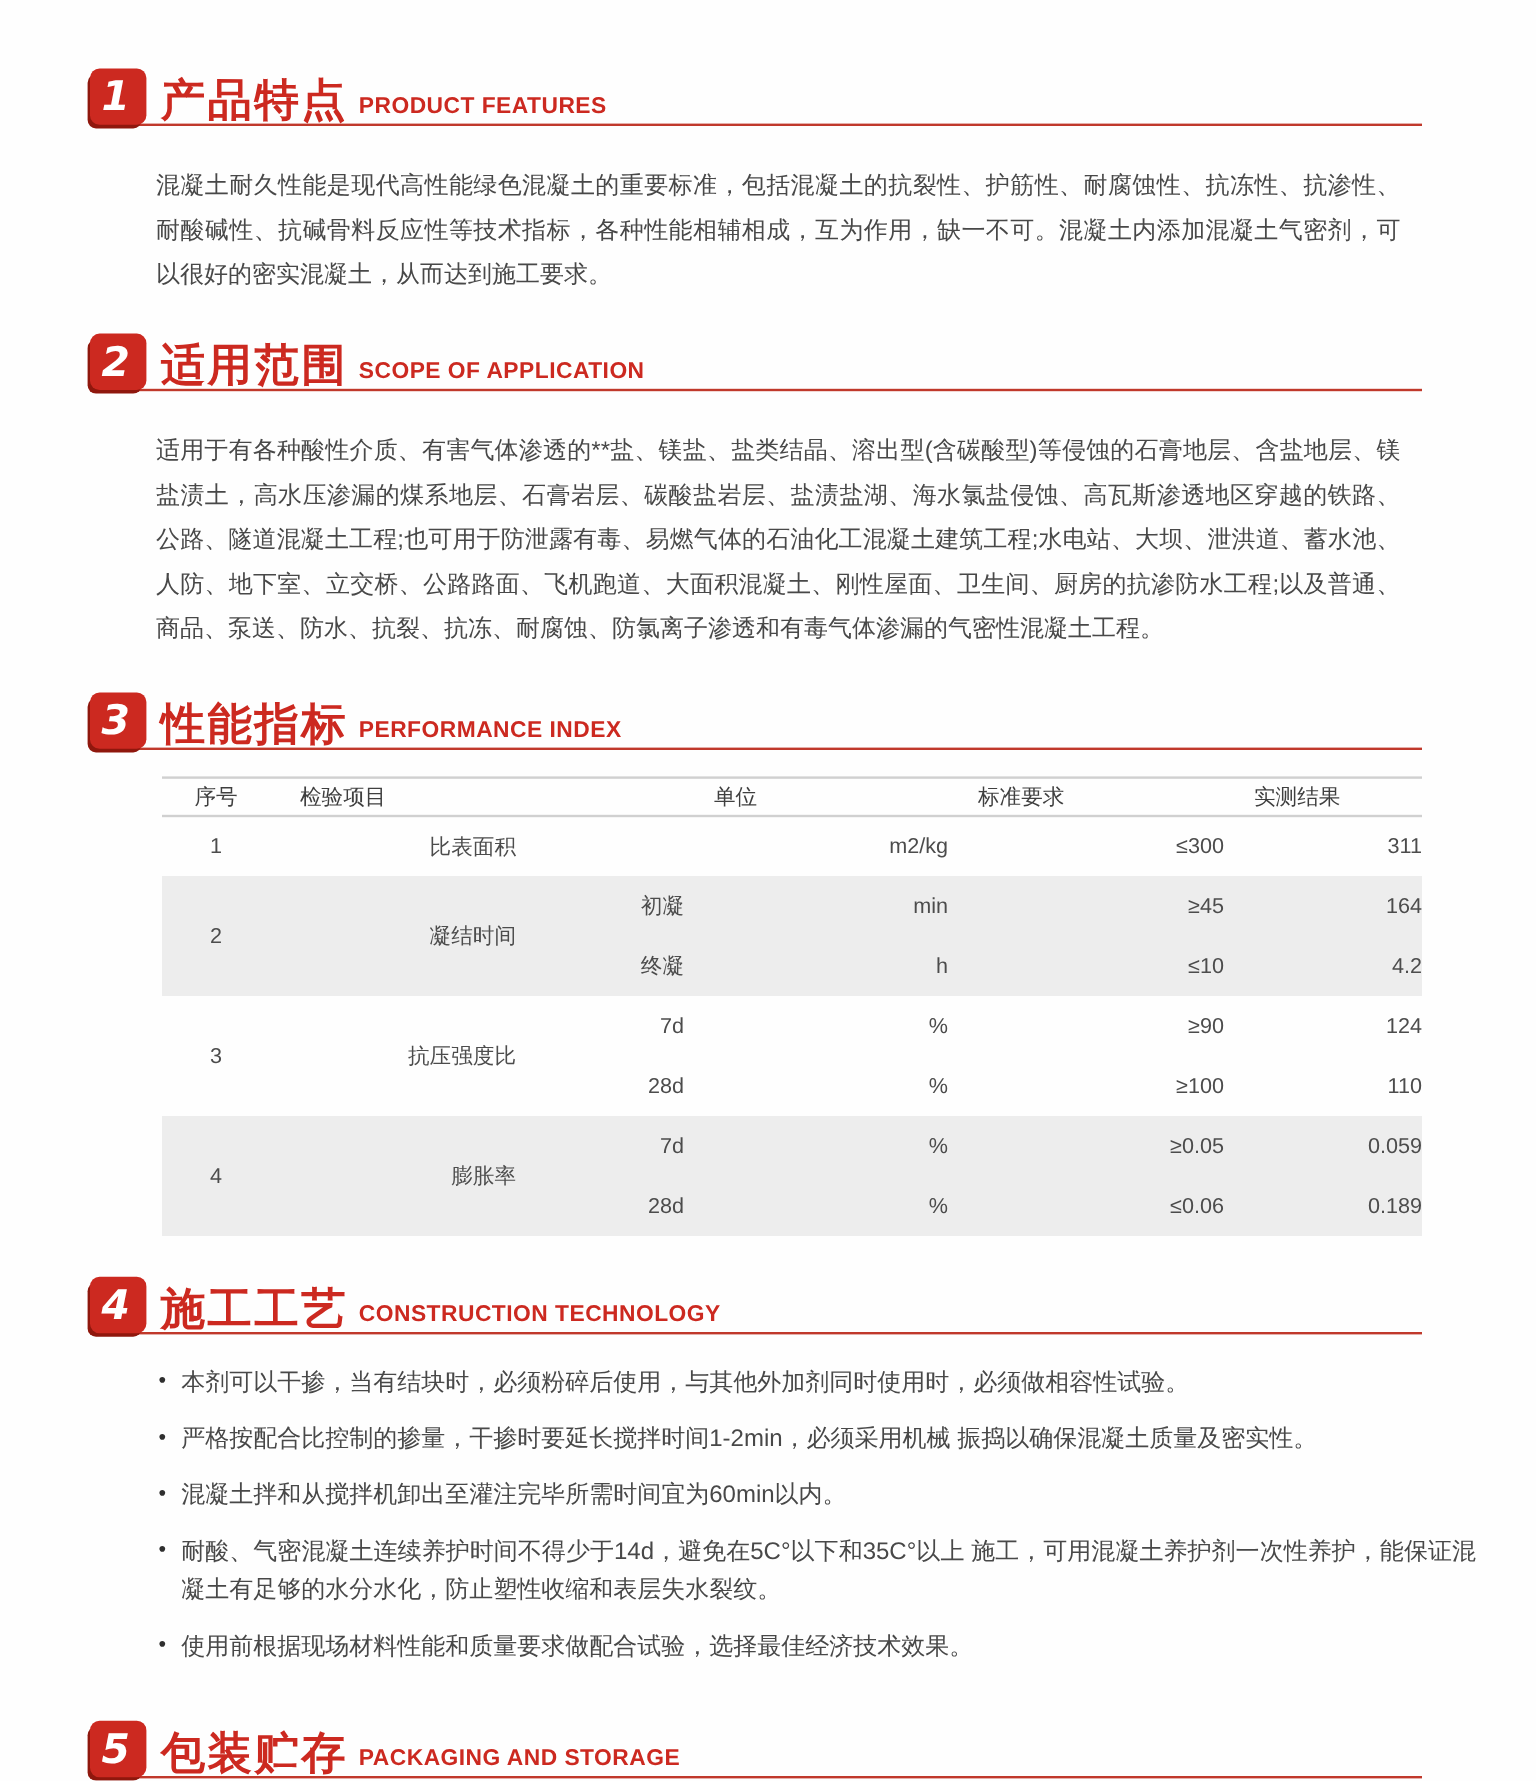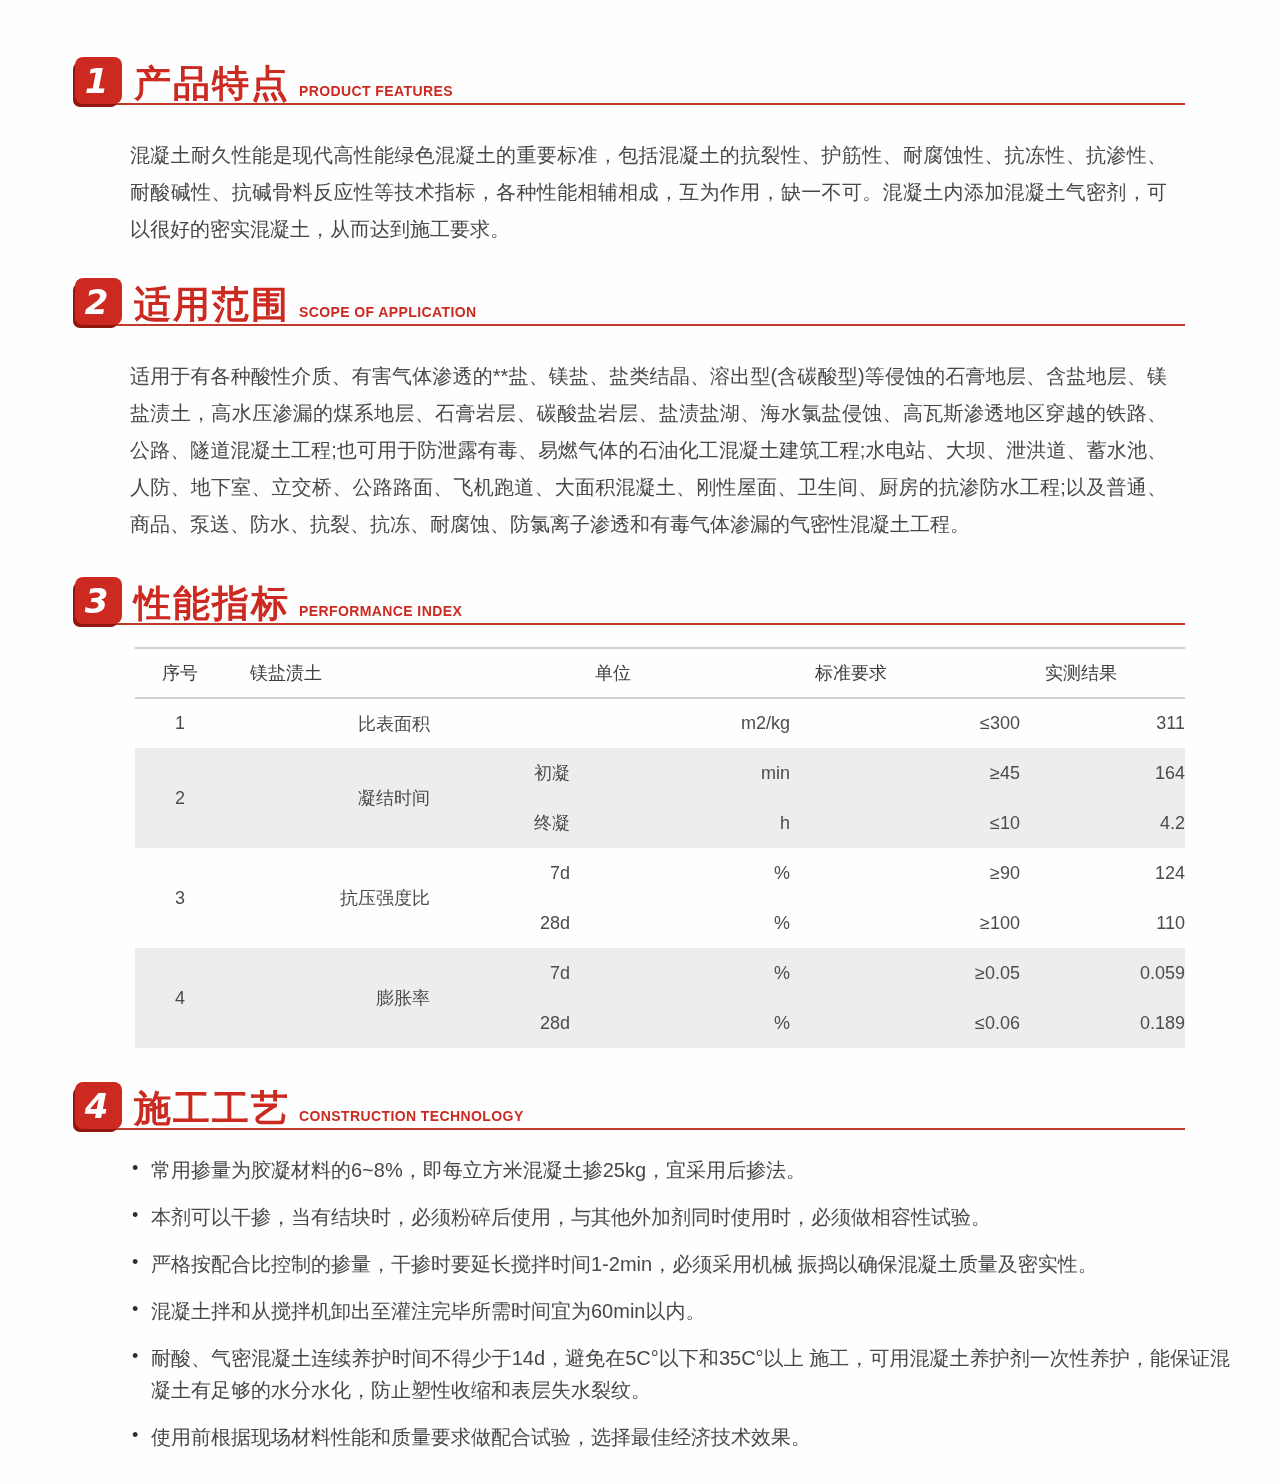--- a/index.html
+++ b/index.html
@@ -36,42 +36,42 @@
   .badge span{
     color:#fff;font-size:34px;font-weight:bold;font-style:italic;
     font-family:"DejaVu Sans","Liberation Sans",sans-serif;
     transform:translateX(-2px);
   }
   .sec-title{
     font-size:37px;font-weight:bold;color:var(--red);
     letter-spacing:2px;margin:0 0 1px 12px;line-height:1;
   }
   .sec-sub{
-    font-size:14px;font-weight:600;color:var(--red);
+    font-size:19px;font-weight:600;color:var(--red);
     letter-spacing:.4px;margin:0 0 5px 9px;line-height:1;
   }
   .body-text{
     margin:32px 18px 0 55px;
     font-size:20px;line-height:1.85;color:var(--ink);
     text-align:justify;
   }
   
   .perf-table{
     width:1050px;margin:22px 0 0 60px;
     border-collapse:collapse;table-layout:fixed;
   }
   .perf-table col.c1{width:90px;}
   .perf-table col.c2{width:205px;}
   .perf-table col.c3{width:140px;}
   .perf-table col.c4{width:220px;}
   .perf-table col.c5{width:230px;}
   .perf-table col.c6{width:165px;}
   .perf-table th{
     font-size:18px;color:#3f3f3f;font-weight:500;
-    text-align:left;height:50px;padding-left:25px;
+    text-align:left;height:32px;padding-left:25px;
     border-top:2px solid var(--tline);border-bottom:2px solid var(--tline);
   }
   .perf-table th.center{text-align:center;padding-left:0;}
   .perf-table td{
     font-size:18px;color:var(--table-ink);
     height:50px;padding-left:22px;vertical-align:middle;text-align:right;
   }
   .perf-table td.center{text-align:center;padding-left:0;}
   .perf-table td.item{padding-left:25px;}
   .perf-table tr.shade td{background:var(--shade);}
@@ -133,21 +133,21 @@
         <col class="c1">
           <col class="c2">
           <col class="c3">
           <col class="c4">
           <col class="c5">
           <col class="c6">
       </colgroup>
       <thead>
         <tr>
           <th class="center">序号</th>
-          <th colspan="2">镁盐渍土</th>
+          <th colspan="2">检验项目</th>
           <th>单位</th>
           <th>标准要求</th>
           <th>实测结果</th>
         </tr>
       </thead>
       <tbody>
         <tr>
           <td class="center">1</td>
           <td class="item">比表面积</td>
           <td></td>
@@ -206,21 +206,20 @@
 
   <section class="sec mt-big">
     <header class="sec-header">
       <div class="badge">
         <span>4</span>
       </div>
       <h2 class="sec-title">施工工艺</h2>
       <span class="sec-sub">CONSTRUCTION TECHNOLOGY</span>
     </header>
     <ul class="bullets wide">
-      <li>常用掺量为胶凝材料的6~8%，即每立方米混凝土掺25kg，宜采用后掺法。</li>
       <li>本剂可以干掺，当有结块时，必须粉碎后使用，与其他外加剂同时使用时，必须做相容性试验。</li>
       <li>严格按配合比控制的掺量，干掺时要延长搅拌时间1-2min，必须采用机械 振捣以确保混凝土质量及密实性。</li>
       <li>混凝土拌和从搅拌机卸出至灌注完毕所需时间宜为60min以内。</li>
       <li>耐酸、气密混凝土连续养护时间不得少于14d，避免在5C°以下和35C°以上 施工，可用混凝土养护剂一次性养护，能保证混凝土有足够的水分水化，防止塑性收缩和表层失水裂纹。</li>
       <li>使用前根据现场材料性能和质量要求做配合试验，选择最佳经济技术效果。</li>
     </ul>
   </section>
 
   <section class="sec mt-huge">
     <header class="sec-header">

